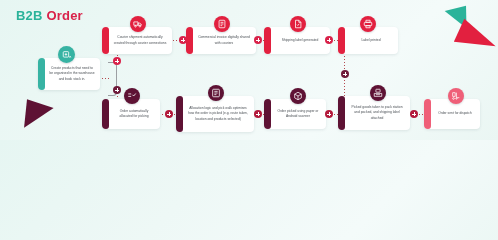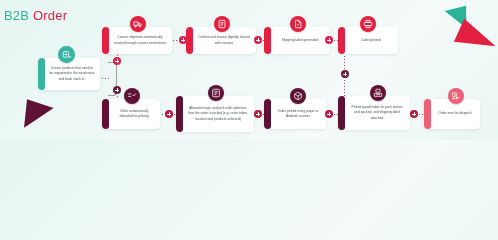--- a/index.html
+++ b/index.html
@@ -29,21 +29,21 @@
   }
   #tri-maroon{
     left:22px;top:103px;
     border-left:6px solid transparent;
     border-right:22px solid transparent;
     border-top:28px solid #5e1234;
     transform:rotate(18deg);
   }
 
   
-  #title{position:absolute;left:4px;top:8px;font-size:13px;font-weight:normal;letter-spacing:.2px;}
+  #title{position:absolute;left:16px;top:8px;font-size:13px;font-weight:bold;letter-spacing:.2px;}
   #title .b2b{color:#2bb39a;}
   #title .ord{color:#d9224a;}
 
   
   .node{position:absolute;}
   .card{
     position:relative;display:flex;align-items:stretch;
     background:#ffffff;border-radius:4px;
     box-shadow:0 1px 3px rgba(20,50,60,.10);
   }

